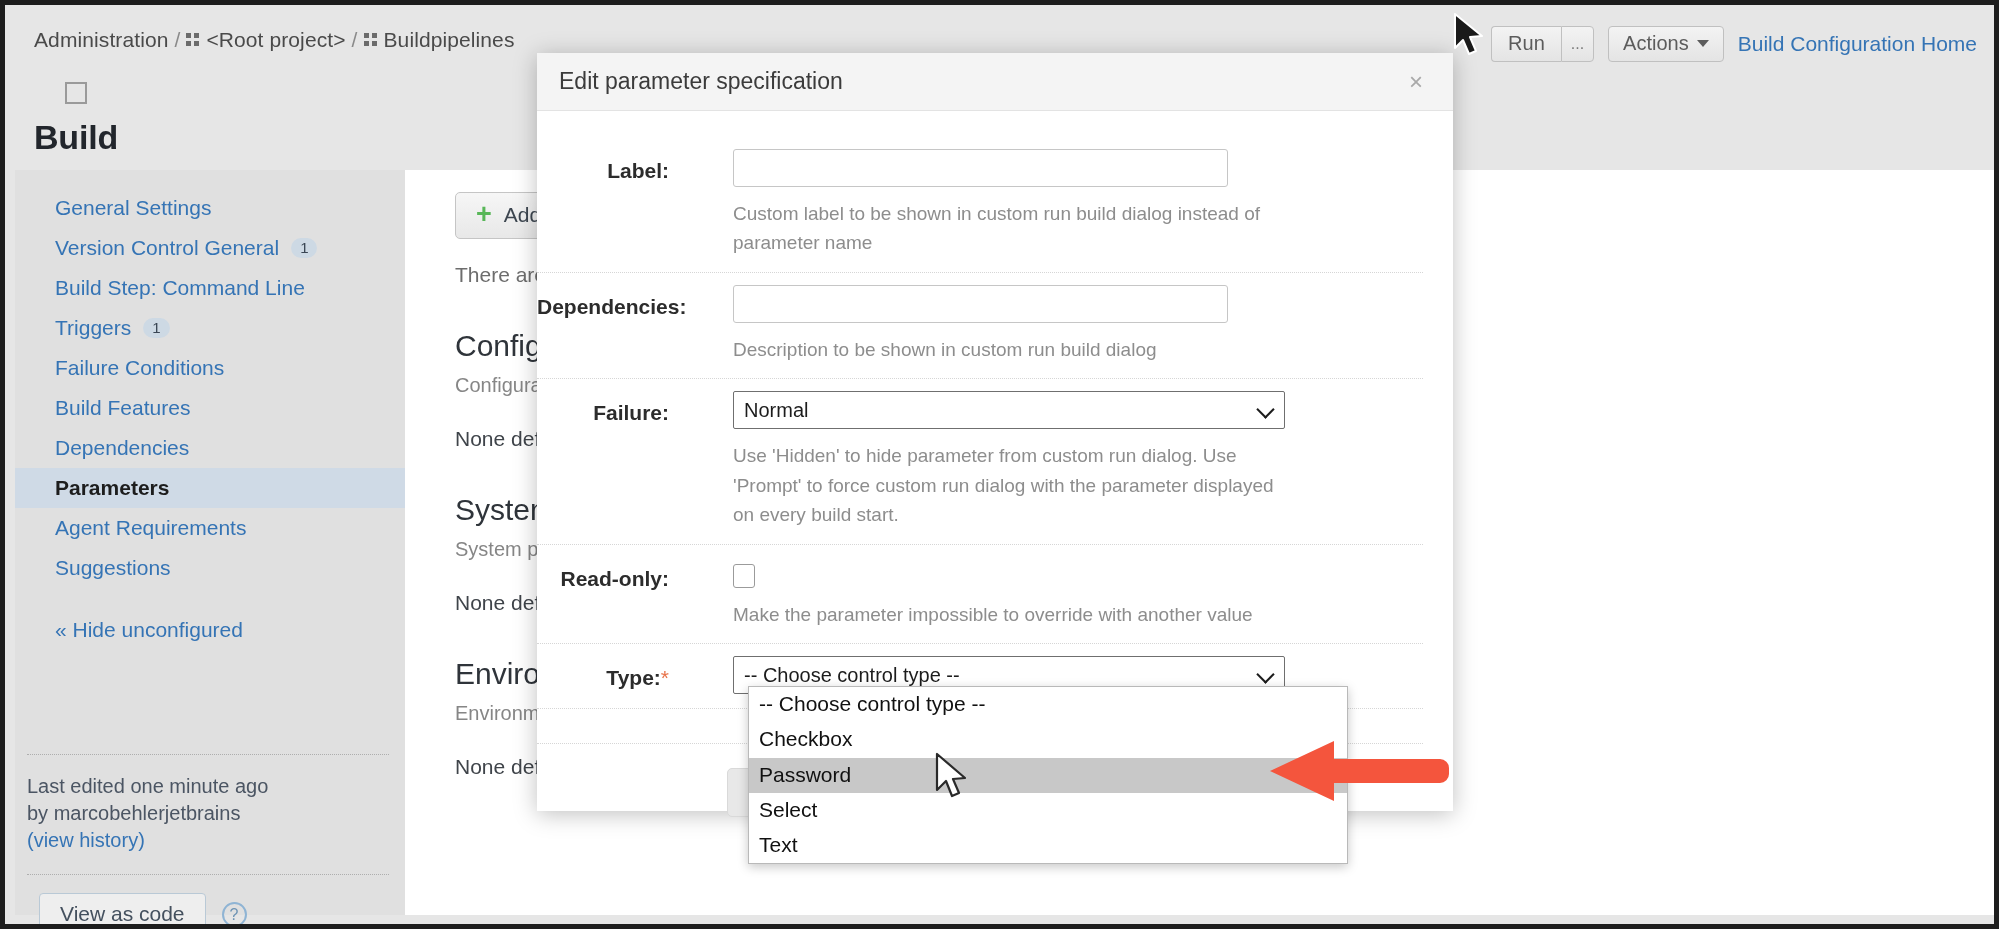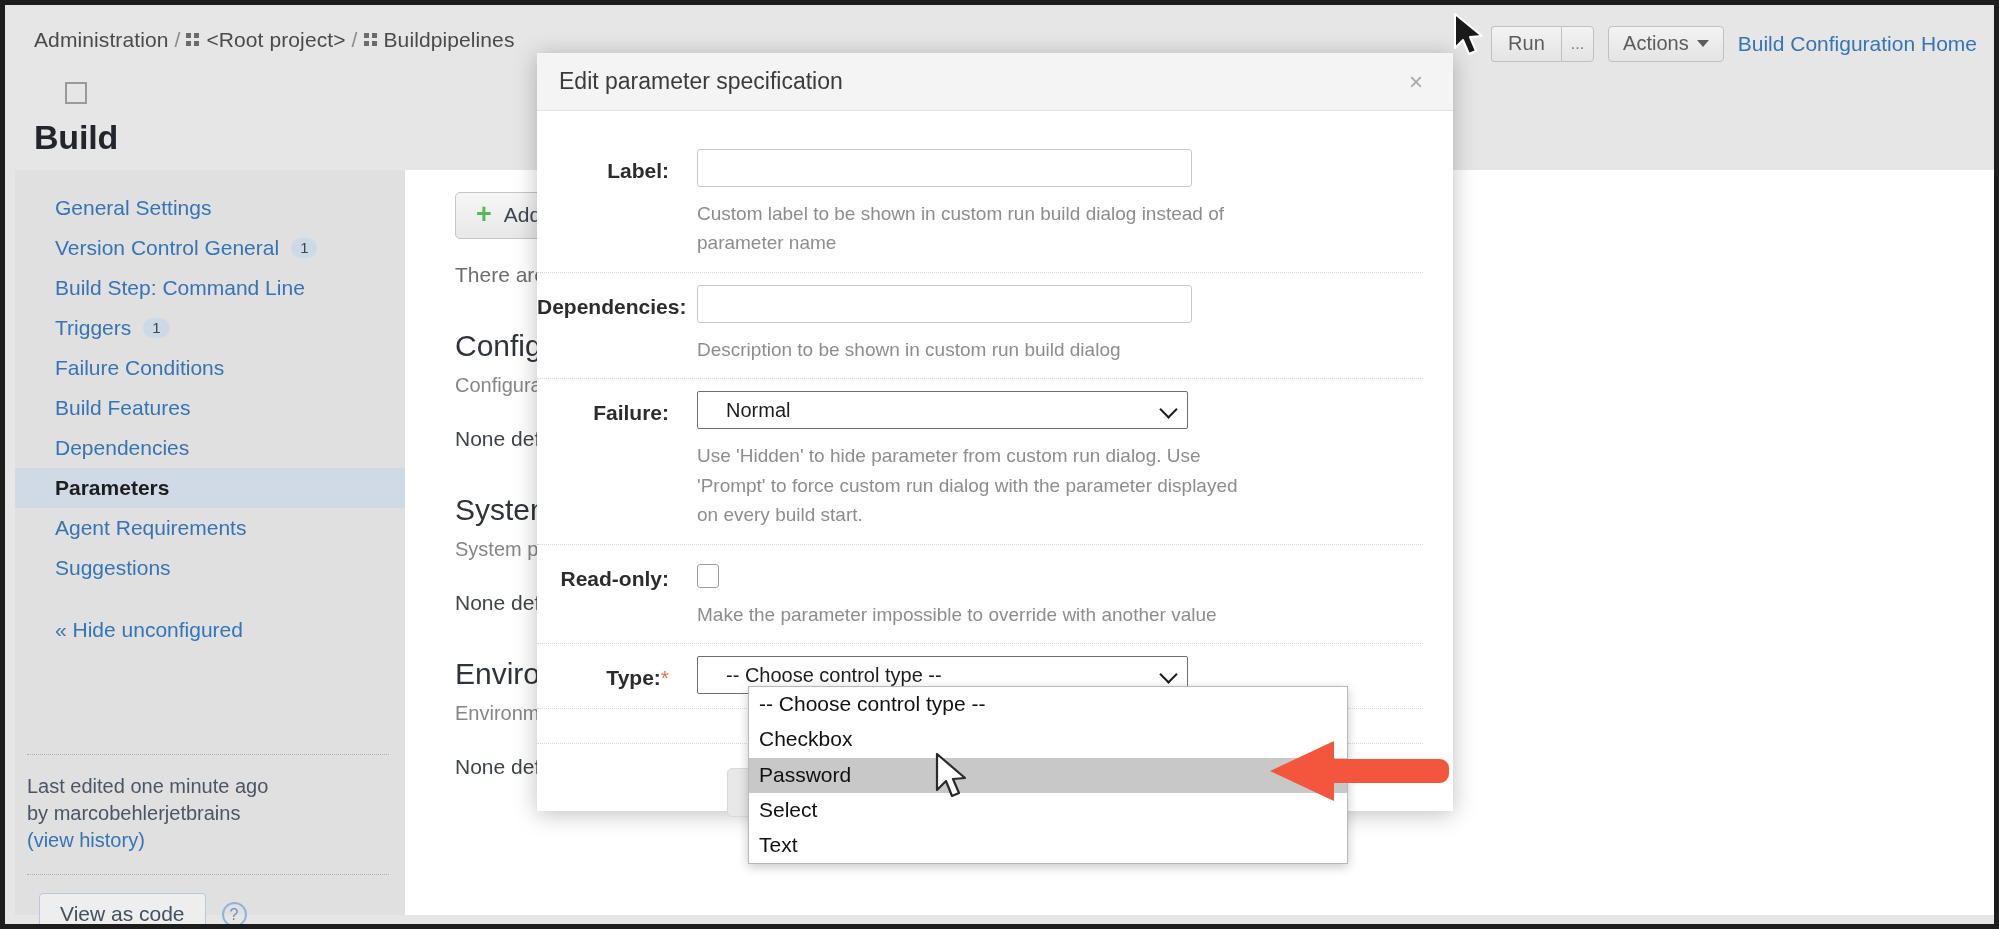--- a/index.html
+++ b/index.html
@@ -127,30 +127,30 @@
   #modal-close { font-size: 24px; color: #a9a9a9; line-height: 1; padding: 4px 8px; }
   #modal-body { padding: 26px 30px 0 0; }
 
   .frow { display: flex; padding: 12px 0 14px 0; border-bottom: 1px dotted #d6d6d6; }
   .frow:last-of-type { border-bottom: none; }
   .flabel {
     width: 160px; text-align: right; padding-right: 28px; padding-top: 10px;
     font-size: 21px; font-weight: bold; color: #2c2c2c; white-space: nowrap;
   }
   .req { color: #e8734a; font-weight: normal; }
-  .fctl { flex: 1; }
+  .fctl { flex: 1; margin-left: 36px; }
   .txtin {
     width: 495px; height: 38px; border: 1px solid #c6c6c6; border-radius: 3px;
     background: #fff; font-size: 20px; padding: 0 9px;
     font-family: "Liberation Sans", sans-serif; color: #222;
   }
   .hint { font-size: 19px; color: #8d8d8d; margin-top: 12px; line-height: 1.55; max-width: 560px;}
   .selbox {
-    width: 491px; height: 38px; border: 1px solid #6f6f6f; border-radius: 2px;
-    background: #fff; display: flex; align-items: center; padding: 0 28px;
+    width: 552px; height: 38px; border: 1px solid #6f6f6f; border-radius: 2px;
+    background: #fff; display: flex; align-items: center; padding: 0 10px;
     font-size: 20px; color: #1c1c1c; position: relative;
   }
   .selbox .chev {
     position: absolute; right: 12px; top: 11px;
     width: 13px; height: 13px; border-right: 2.5px solid #1c1c1c; border-bottom: 2.5px solid #1c1c1c;
     transform: rotate(45deg);
   }
   .cbox { width: 22px; height: 24px; border: 1px solid #9b9b9b; border-radius: 3px; background: #fff; margin-top:7px; }
 
   #modal-footer { padding: 24px 0 0 190px; display: flex; gap: 22px; }

